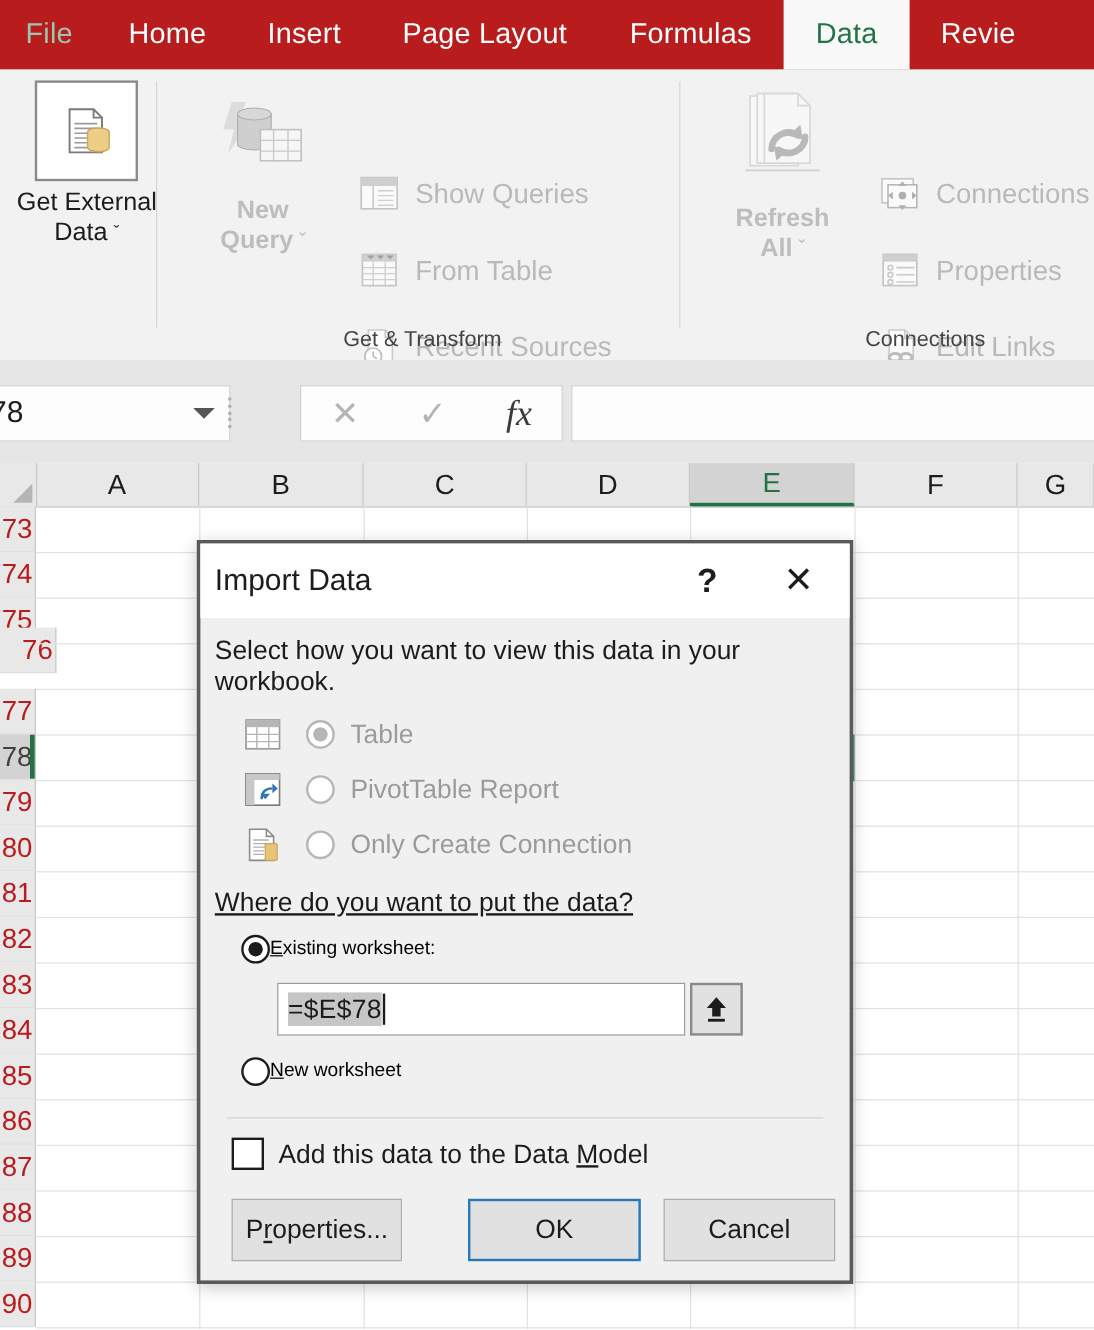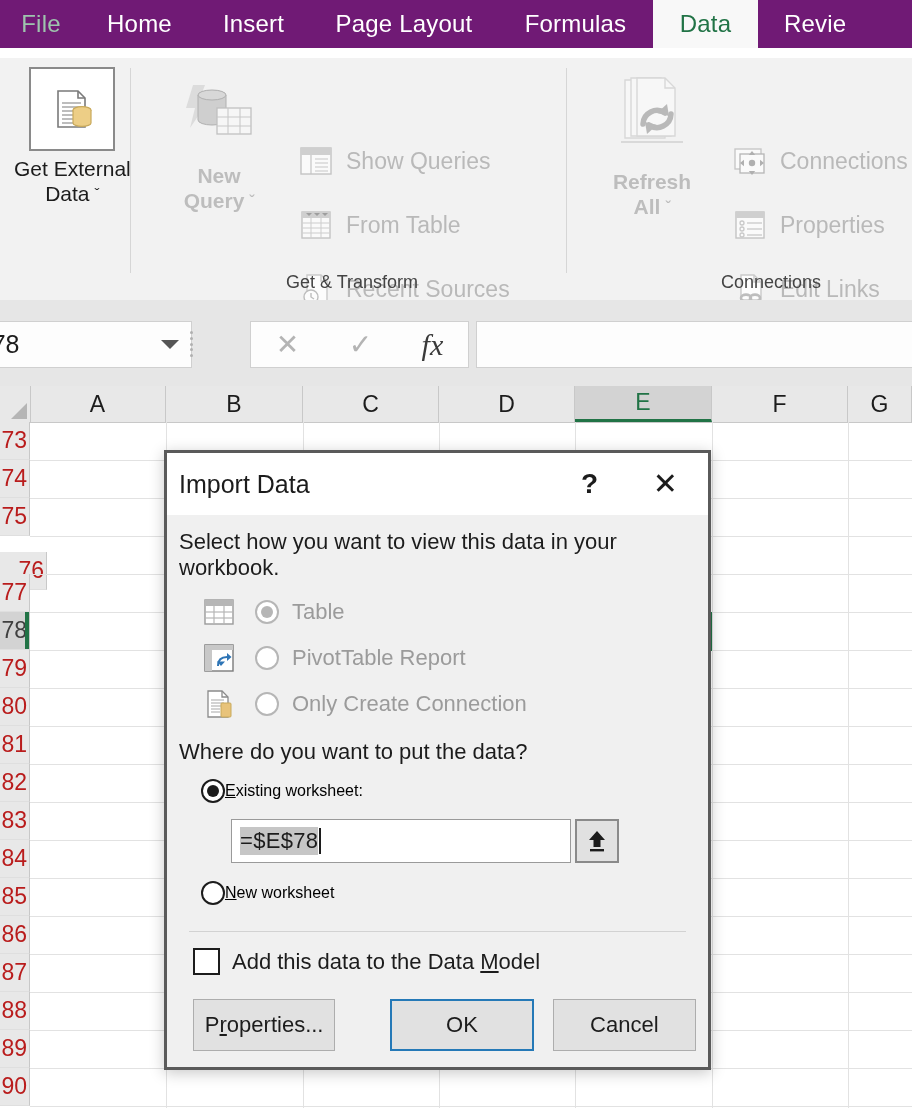--- a/index.html
+++ b/index.html
@@ -6,22 +6,22 @@
   body{
     width:912px;height:1108px;overflow:hidden;
     font-family:"Liberation Sans", sans-serif;
     background:#ffffff;
     -webkit-font-smoothing:antialiased;
   }
   #app{position:relative;width:912px;height:1108px;overflow:hidden;}
 
   
   .ribbon-tabs{
-    position:absolute;left:0;top:0;width:912px;height:48px;
-    background:#701a75;
+    position:absolute;left:0;top:0;width:912px;height:58px;
+    background:#b91c1c;
     display:flex;align-items:stretch;
   }
   .tab{
     display:flex;align-items:center;justify-content:center;
     color:#ffffff;font-size:24px;letter-spacing:.2px;
     padding:0 0;
     cursor:pointer;white-space:nowrap;
   }
   .tab.file{color:#9ec4ae;width:82px;}
   .tab.home{width:115px;}
@@ -168,21 +168,21 @@
     position:relative;cursor:pointer;
   }
   .radio.on::after{
     content:"";position:absolute;left:50%;top:50%;transform:translate(-50%,-50%);
     width:12px;height:12px;border-radius:50%;background:#b6b6b6;
   }
   .radio.dark{border-color:#1c1c1c;}
   .radio.dark.on::after{background:#1c1c1c;}
   .opt .olabel{font-size:22px;color:#9b9b9b;margin-left:13px;}
 
-  .sub-q{font-size:22px;color:#1c1c1c;margin:12px 0 4px 0;}
+  .sub-q{font-size:22px;color:#1c1c1c;margin:12px 0 4px 0;text-decoration:underline;}
   .wsrow{display:flex;align-items:center;height:44px;padding-left:22px;}
   .refrow{display:flex;align-items:center;margin:6px 0 0 52px;text-align:center;}
   .refinput{
     width:340px;height:44px;background:#ffffff;border:1px solid #9a9a9a;
     display:flex;align-items:center;box-sizing:border-box;cursor:text;
   }
   .refinput .seltext{
     background:#c6c6c6;color:#1c1c1c;font-size:22px;margin-left:8px;
     padding:1px 0;letter-spacing:.3px;
   }
@@ -441,21 +441,21 @@
     <div class="vline" style="left:303px;height:686px;"></div>
     <div class="vline" style="left:439px;height:686px;"></div>
     <div class="vline" style="left:575px;height:686px;"></div>
     <div class="vline" style="left:712px;height:686px;"></div>
     <div class="vline" style="left:848px;height:686px;"></div>
 
     <div id="rowheads">
         <div class="rh" style="top: 36px;">73</div>
         <div class="rh" style="top: 74px;">74</div>
         <div class="rh" style="top: 112px;">75</div>
-        <div class="rh" style="top: 166px; padding-left: 44px;">76</div>
+        <div class="rh" style="top: 137px; padding-left: 44px;">76</div>
         <div class="rh" style="top: 188px;">77</div>
         <div class="rh sel" style="top: 226px;">78</div>
         <div class="rh" style="top: 264px;">79</div>
         <div class="rh" style="top: 302px;">80</div>
         <div class="rh" style="top: 340px;">81</div>
         <div class="rh" style="top: 378px;">82</div>
         <div class="rh" style="top: 416px;">83</div>
         <div class="rh" style="top: 454px;">84</div>
         <div class="rh" style="top: 492px;">85</div>
         <div class="rh" style="top: 530px;">86</div>

